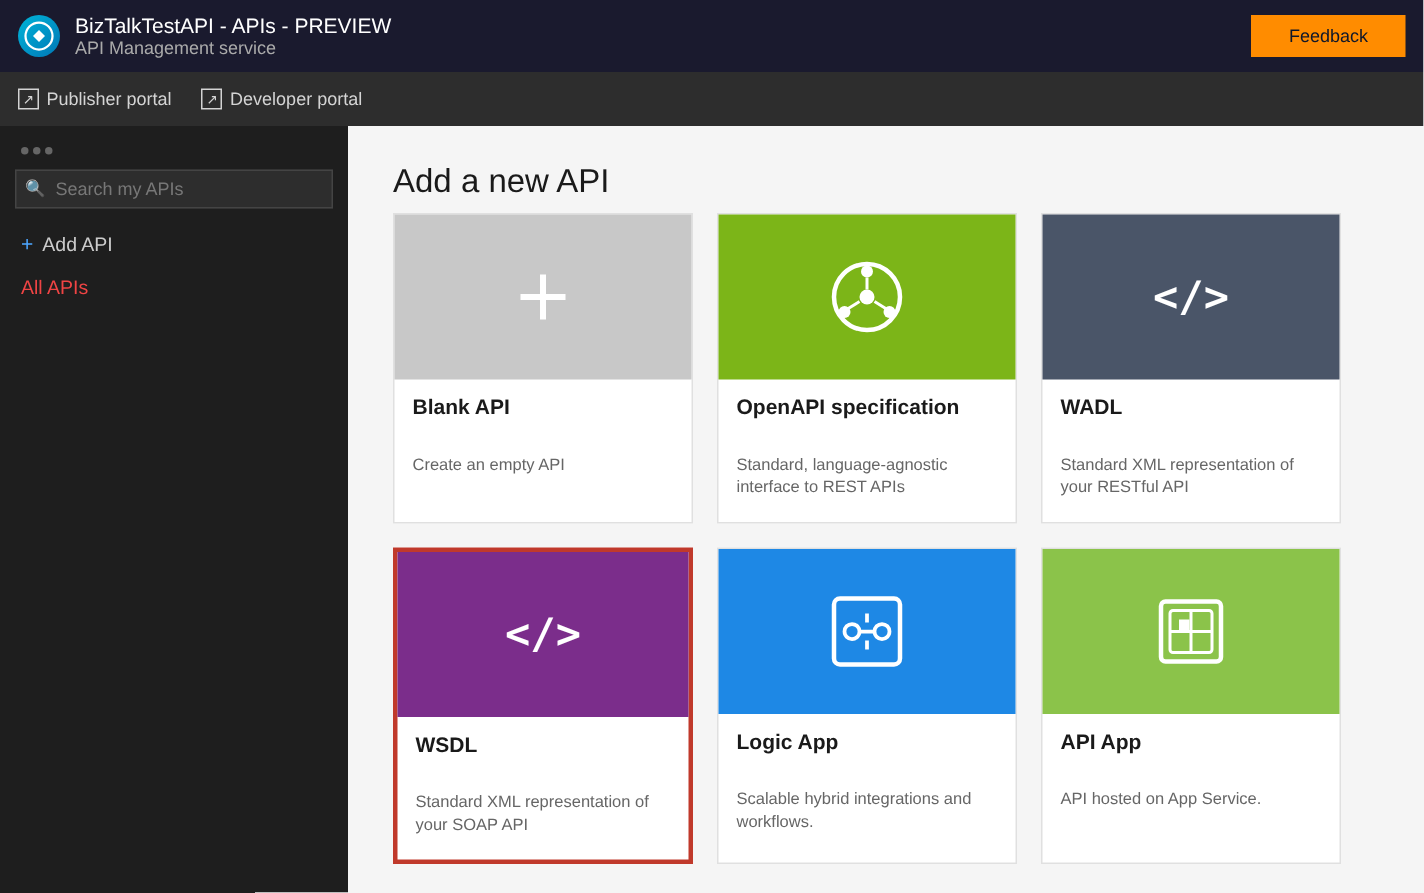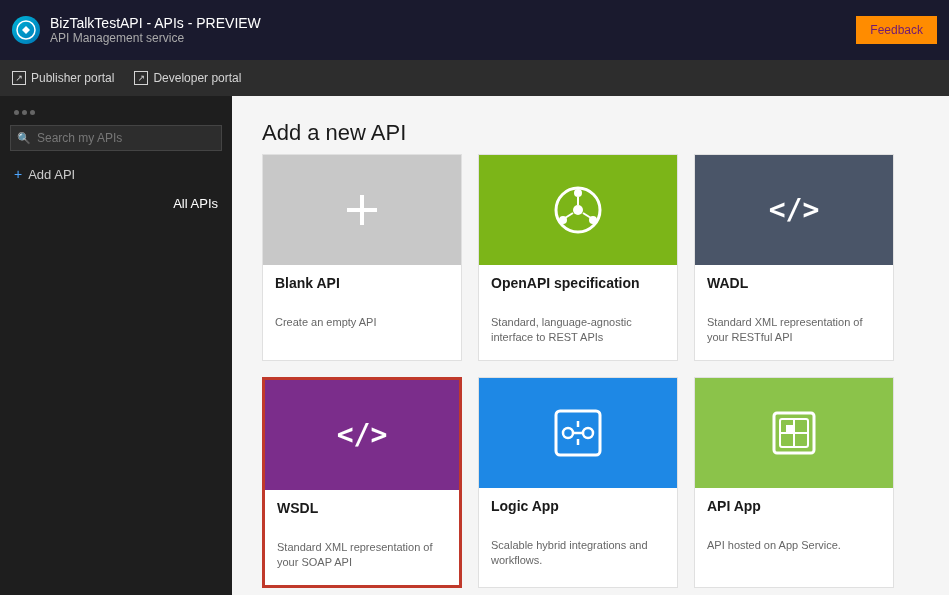--- a/index.html
+++ b/index.html
@@ -1,44 +1,44 @@
 <!DOCTYPE html>
 <html><head>
   <meta charset="utf-8">
   <style>
     * { box-sizing: border-box; margin: 0; padding: 0; }
     body { font-family: 'Segoe UI', Arial, sans-serif; background: #f5f5f5; width: 949px; height: 595px; overflow: hidden; }
 
     
     .header {
       background: #1a1a2e;
-      height: 60px;
+      height: 48px;
       display: flex;
       align-items: center;
       padding: 0 12px;
       gap: 10px;
     }
     .header-logo {
       width: 28px;
       height: 28px;
       border-radius: 50%;
       background: linear-gradient(135deg, #00b4d8, #0077b6);
       display: flex; align-items: center; justify-content: center;
       font-size: 14px; color: white; font-weight: bold; flex-shrink: 0;
     }
     .header-title {
       color: white;
       font-size: 14px;
     }
     .header-spacer { flex: 1; }
     .header-action-btn {
       background: #ff8c00;
-      color: #701a75;
+      color: #0f172a;
       border: none;
-      padding: 4px 14px;
+      padding: 4px 25px;
       font-size: 12px;
       cursor: pointer;
       height: 28px;
     }
 
     
     .subheader {
       background: #2d2d2d;
       height: 36px;
       display: flex;
@@ -107,21 +107,21 @@
     .sidebar-item {
       padding: 7px 14px;
       color: #ccc;
       font-size: 13px;
       display: flex;
       align-items: center;
       gap: 6px;
       cursor: pointer;
     }
     .sidebar-item .plus { color: #4da6ff; font-size: 14px; }
-    .sidebar-item.active { color: #ffffff; justify-content: flex-end; }
+    .sidebar-item.active { color: #ef4444; }
 
     
     .content {
       flex: 1;
       background: #f5f5f5;
       padding: 24px 30px;
       overflow-y: auto;
     }
     .page-title {
       font-size: 22px;

